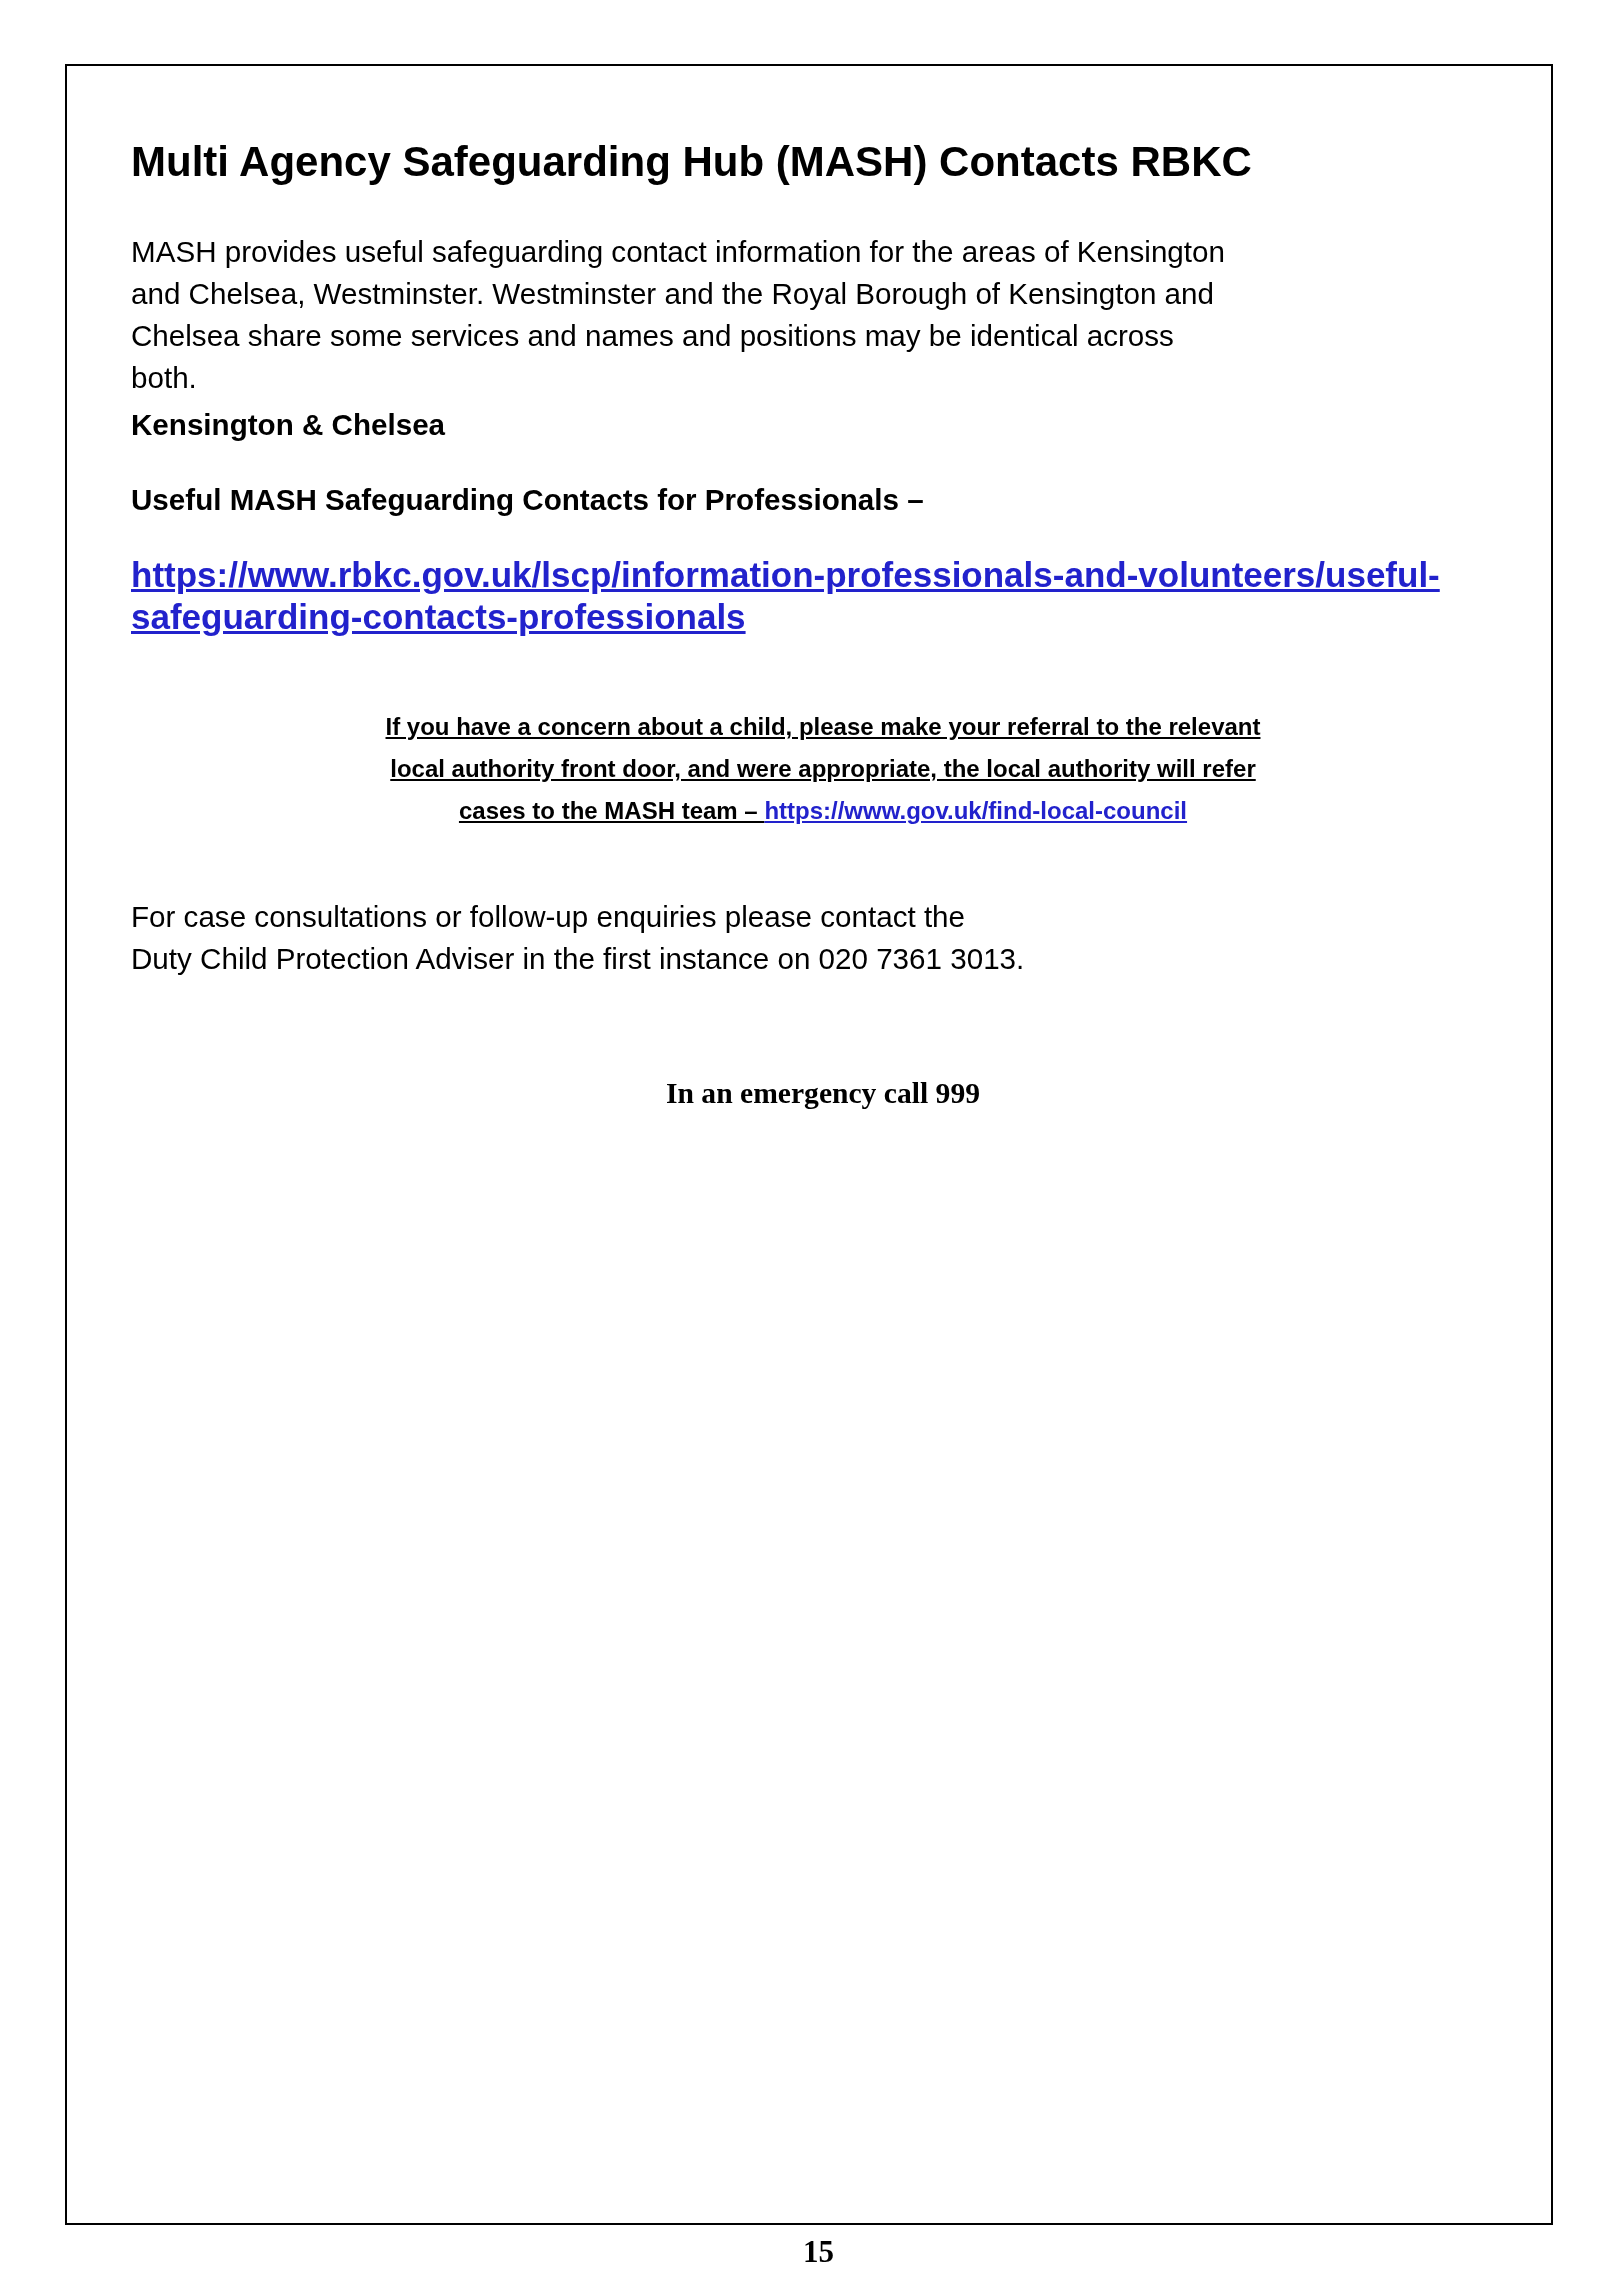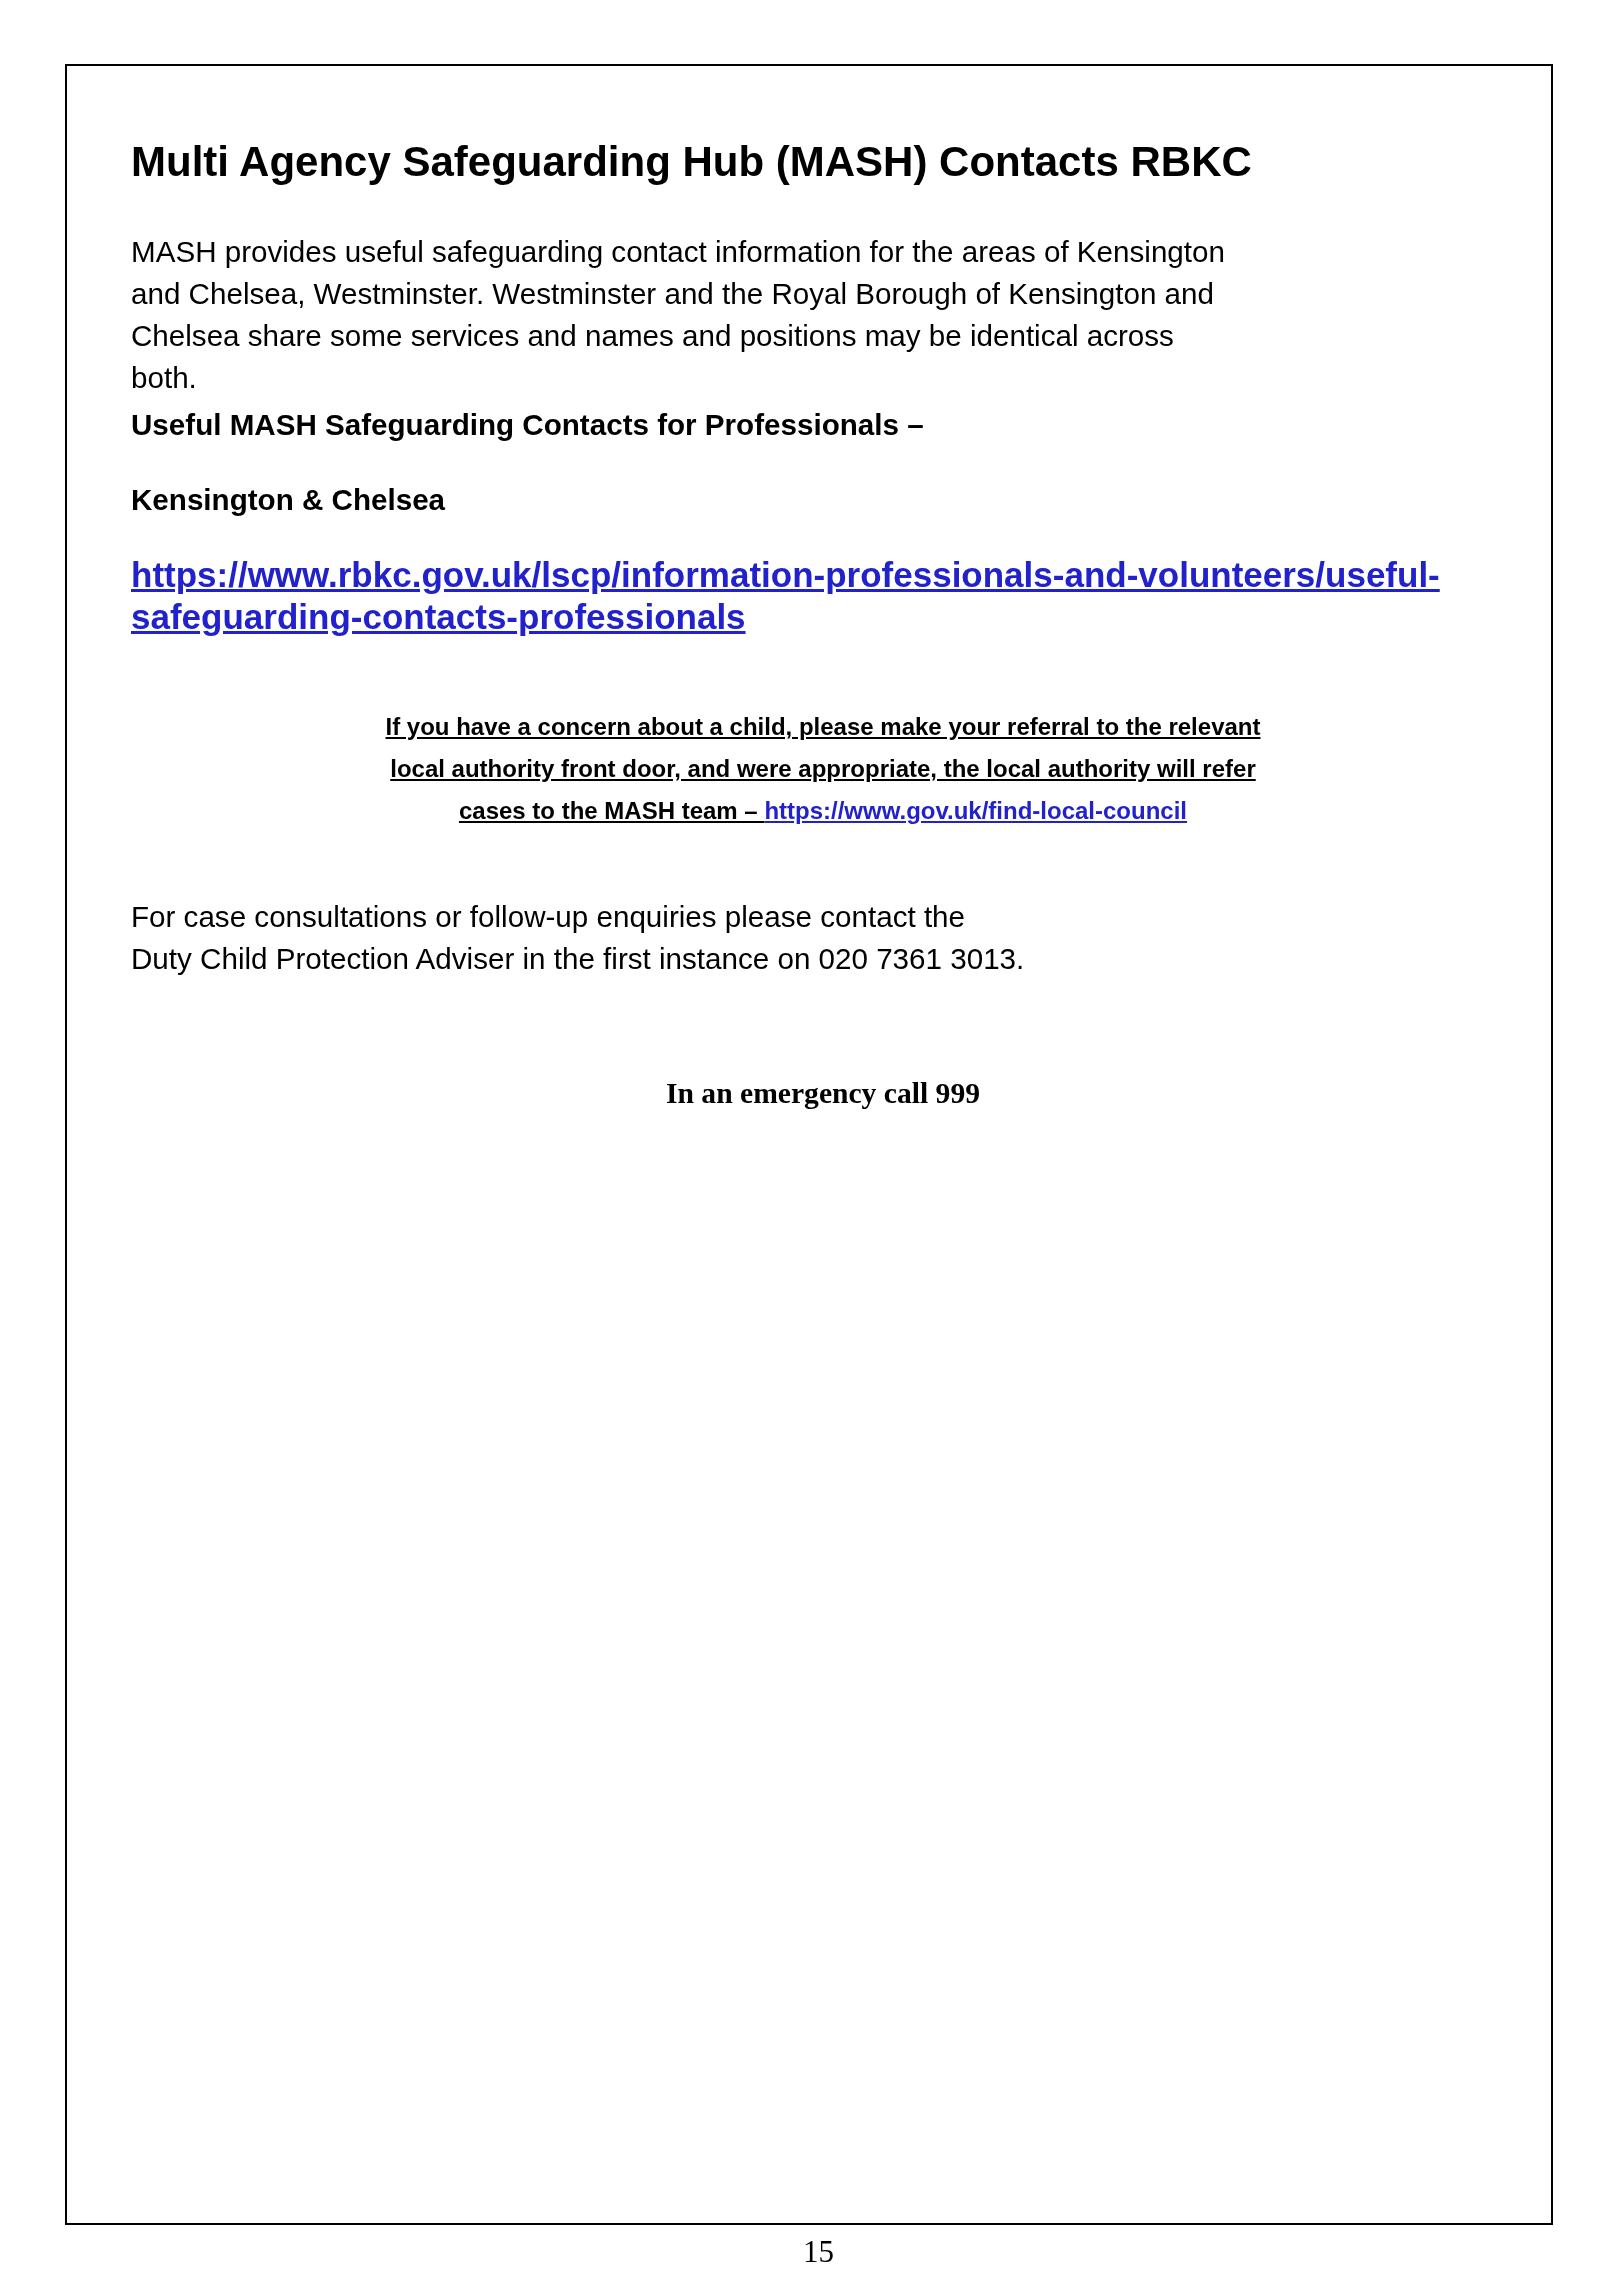--- a/index.html
+++ b/index.html
@@ -80,39 +80,40 @@
     font-family: Liberation Serif, serif;
   }
   .page-number {
     position: absolute;
     left: 15px; right: 0;
     bottom: 23px;
     text-align: center;
     font-family: "Liberation Serif", serif;
     font-size: 31px;
     line-height: 36px;
+    font-weight: bold;
   }
 </style>
 </head>
 <body>
 
 <div class="page-border"></div>
 
 <div class="content">
 
   <h1 class="doc-title">Multi Agency Safeguarding Hub (MASH) Contacts RBKC</h1>
 
   <p class="body-text intro">MASH provides useful safeguarding contact information for the areas of Kensington
 and Chelsea, Westminster. Westminster and the Royal Borough of Kensington and
 Chelsea share some services and names and positions may be identical across
 both.</p>
 
+  <h2 class="subheading">Kensington &amp; Chelsea</h2>
+
   <h2 class="subheading">Useful MASH Safeguarding Contacts for Professionals –</h2>
-
-  <h2 class="subheading">Kensington &amp; Chelsea</h2>
 
   <a class="link-block" href="#">https://www.rbkc.gov.uk/lscp/information-professionals-and-volunteers/useful-
 safeguarding-contacts-professionals</a>
 
   <p class="referral-notice">
     <span class="black-part">If you have a concern about a child, please make your referral to the relevant
 local authority front door, and were appropriate, the local authority will refer
 cases to the MASH team – </span><a href="#">https://www.gov.uk/find-local-council</a>
   </p>
 

